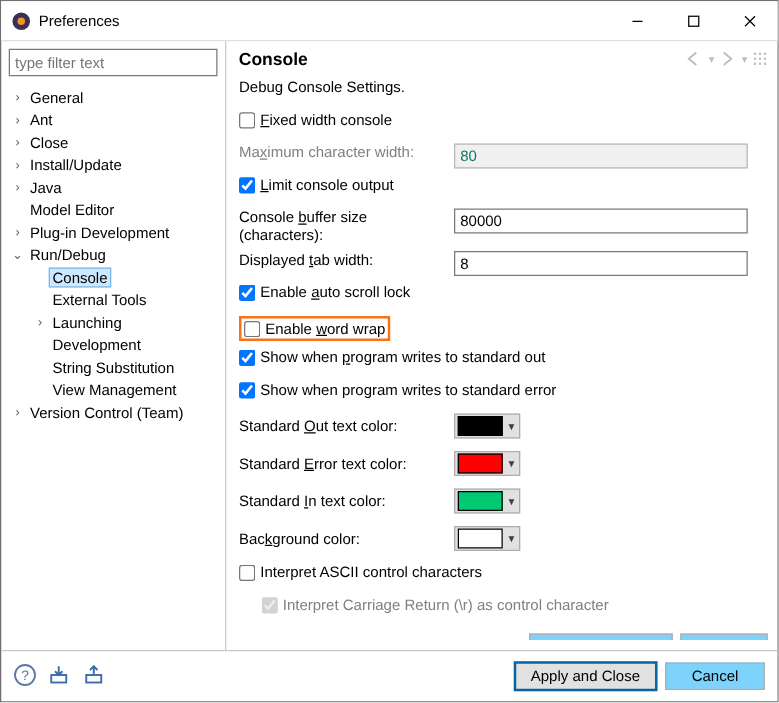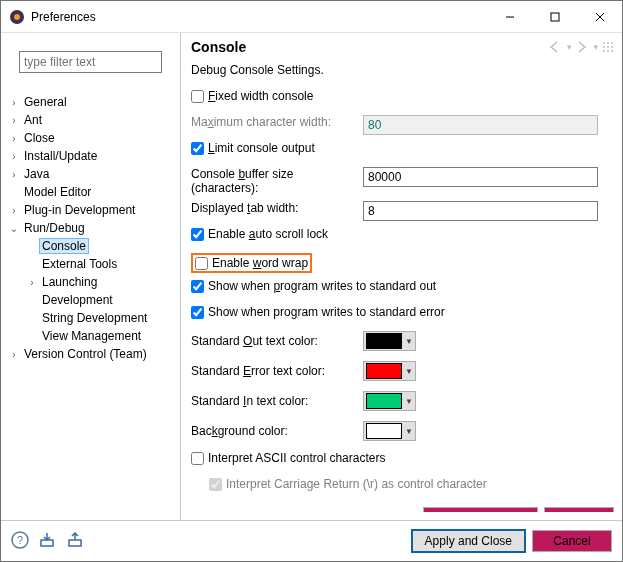--- a/index.html
+++ b/index.html
@@ -5,21 +5,21 @@
   * { box-sizing: border-box; margin: 0; padding: 0; }
   body { font-family: "Segoe UI", Tahoma, sans-serif; font-size: 12px; background: #fff; color: #000; }
   .window { width: 623px; height: 562px; border: 1px solid #707070; display: flex; flex-direction: column; position: relative; }
   .titlebar { height: 32px; display: flex; align-items: center; padding-left: 8px; background: #fff; border-bottom: 1px solid #e0e0e0; }
   .titlebar .icon { width: 16px; height: 16px; margin-right: 6px; }
   .titlebar .title { flex: 1; font-size: 12px; }
   .titlebar .winbtns { display: flex; }
   .titlebar button { width: 45px; height: 30px; background: none; border: none; display:flex; align-items:center; justify-content:center; font-family: inherit; }
   .body { flex: 1; display: flex; overflow: hidden; }
   .left { width: 180px; border-right: 1px solid #c8c8c8; display: flex; flex-direction: column; }
-  .filter { margin: 18px; }
+  .filter { margin: 6px; }
   .filter input { width: 100%; padding: 3px 4px; border: 1px solid #7a7a7a; background:#fff; font-family:inherit; font-size:12px; }
   .tree { flex:1; overflow:auto; padding-top:2px; }
   .tree-item { display:flex; align-items:center; height:18px; padding-left:4px; cursor:default; white-space:nowrap; }
   .tree-item .arrow { width:14px; display:inline-flex; justify-content:center; color:#606060; font-size:10px; }
   .tree-item .label { padding: 1px 3px; }
   .tree-item.selected .label { background:#cde8ff; border:1px solid #7ab7e8; padding:0 2px; }
   .tree-item.lvl1 { padding-left:6px; }
   .tree-item.lvl2 { padding-left:24px; }
   .right { flex:1; display:flex; flex-direction:column; padding: 6px 8px 8px 10px; overflow:hidden; }
   .rhead { display:flex; align-items:center; margin-bottom:6px; }
@@ -36,21 +36,21 @@
   .field-input.disabled input { background:#f0f0f0; color:#0f766e; border-color:#b8b8b8; }
   .disabled-text { color:#808080; }
   .color-row { display:flex; align-items:center; margin:4px 0 10px 0; }
   .color-row .field-label { width:172px; }
   .swatch { width:36px; height:16px; border:1px solid #000; }
   .swatch-btn { display:flex; align-items:center; border:1px solid #adadad; background:#e1e1e1; padding:1px 2px; }
   .swatch-btn .drop { margin-left:3px;font-size:8px; color:#404040; }
   .hl { border:2px solid #f97316; padding:1px 2px; display:inline-flex; }
   .indent { margin-left:18px; }
   .btnrow { display:flex; justify-content:flex-end; gap:6px; margin-top:10px; }
-  .btn { min-width:80px; padding:3px 12px; border:1px solid #adadad; background:#be185d; font-family:inherit; font-size:12px; }
+  .btn { min-width:80px; padding:3px 12px; border:1px solid #adadad; background:#7dd3fc; font-family:inherit; font-size:12px; }
   .footer { border-top:1px solid #c8c8c8; padding:8px 10px; display:flex; align-items:center; }
   .footer .ficons { display:flex; gap:10px; align-items:center; }
   .footer .spacer { flex:1; }
   .footer .btn.primary { border:2px solid #0a64a4; background:#e1e1e1; }
   u { text-decoration: underline; }
 </style>
 </head>
 <body>
 
 <div class="window">
@@ -131,21 +131,21 @@
         <div class="tree-item lvl2">
             <span class="arrow">›</span>
             <span class="label">Launching</span>
           </div>
         <div class="tree-item lvl2">
             <span class="arrow"></span>
             <span class="label">Development</span>
           </div>
         <div class="tree-item lvl2">
             <span class="arrow"></span>
-            <span class="label">String Development</span>
+            <span class="label">String Substitution</span>
           </div>
         <div class="tree-item lvl2">
             <span class="arrow"></span>
             <span class="label">View Management</span>
           </div>
         <div class="tree-item lvl1">
             <span class="arrow">›</span>
             <span class="label">Version Control (Team)</span>
           </div>
       </div>

